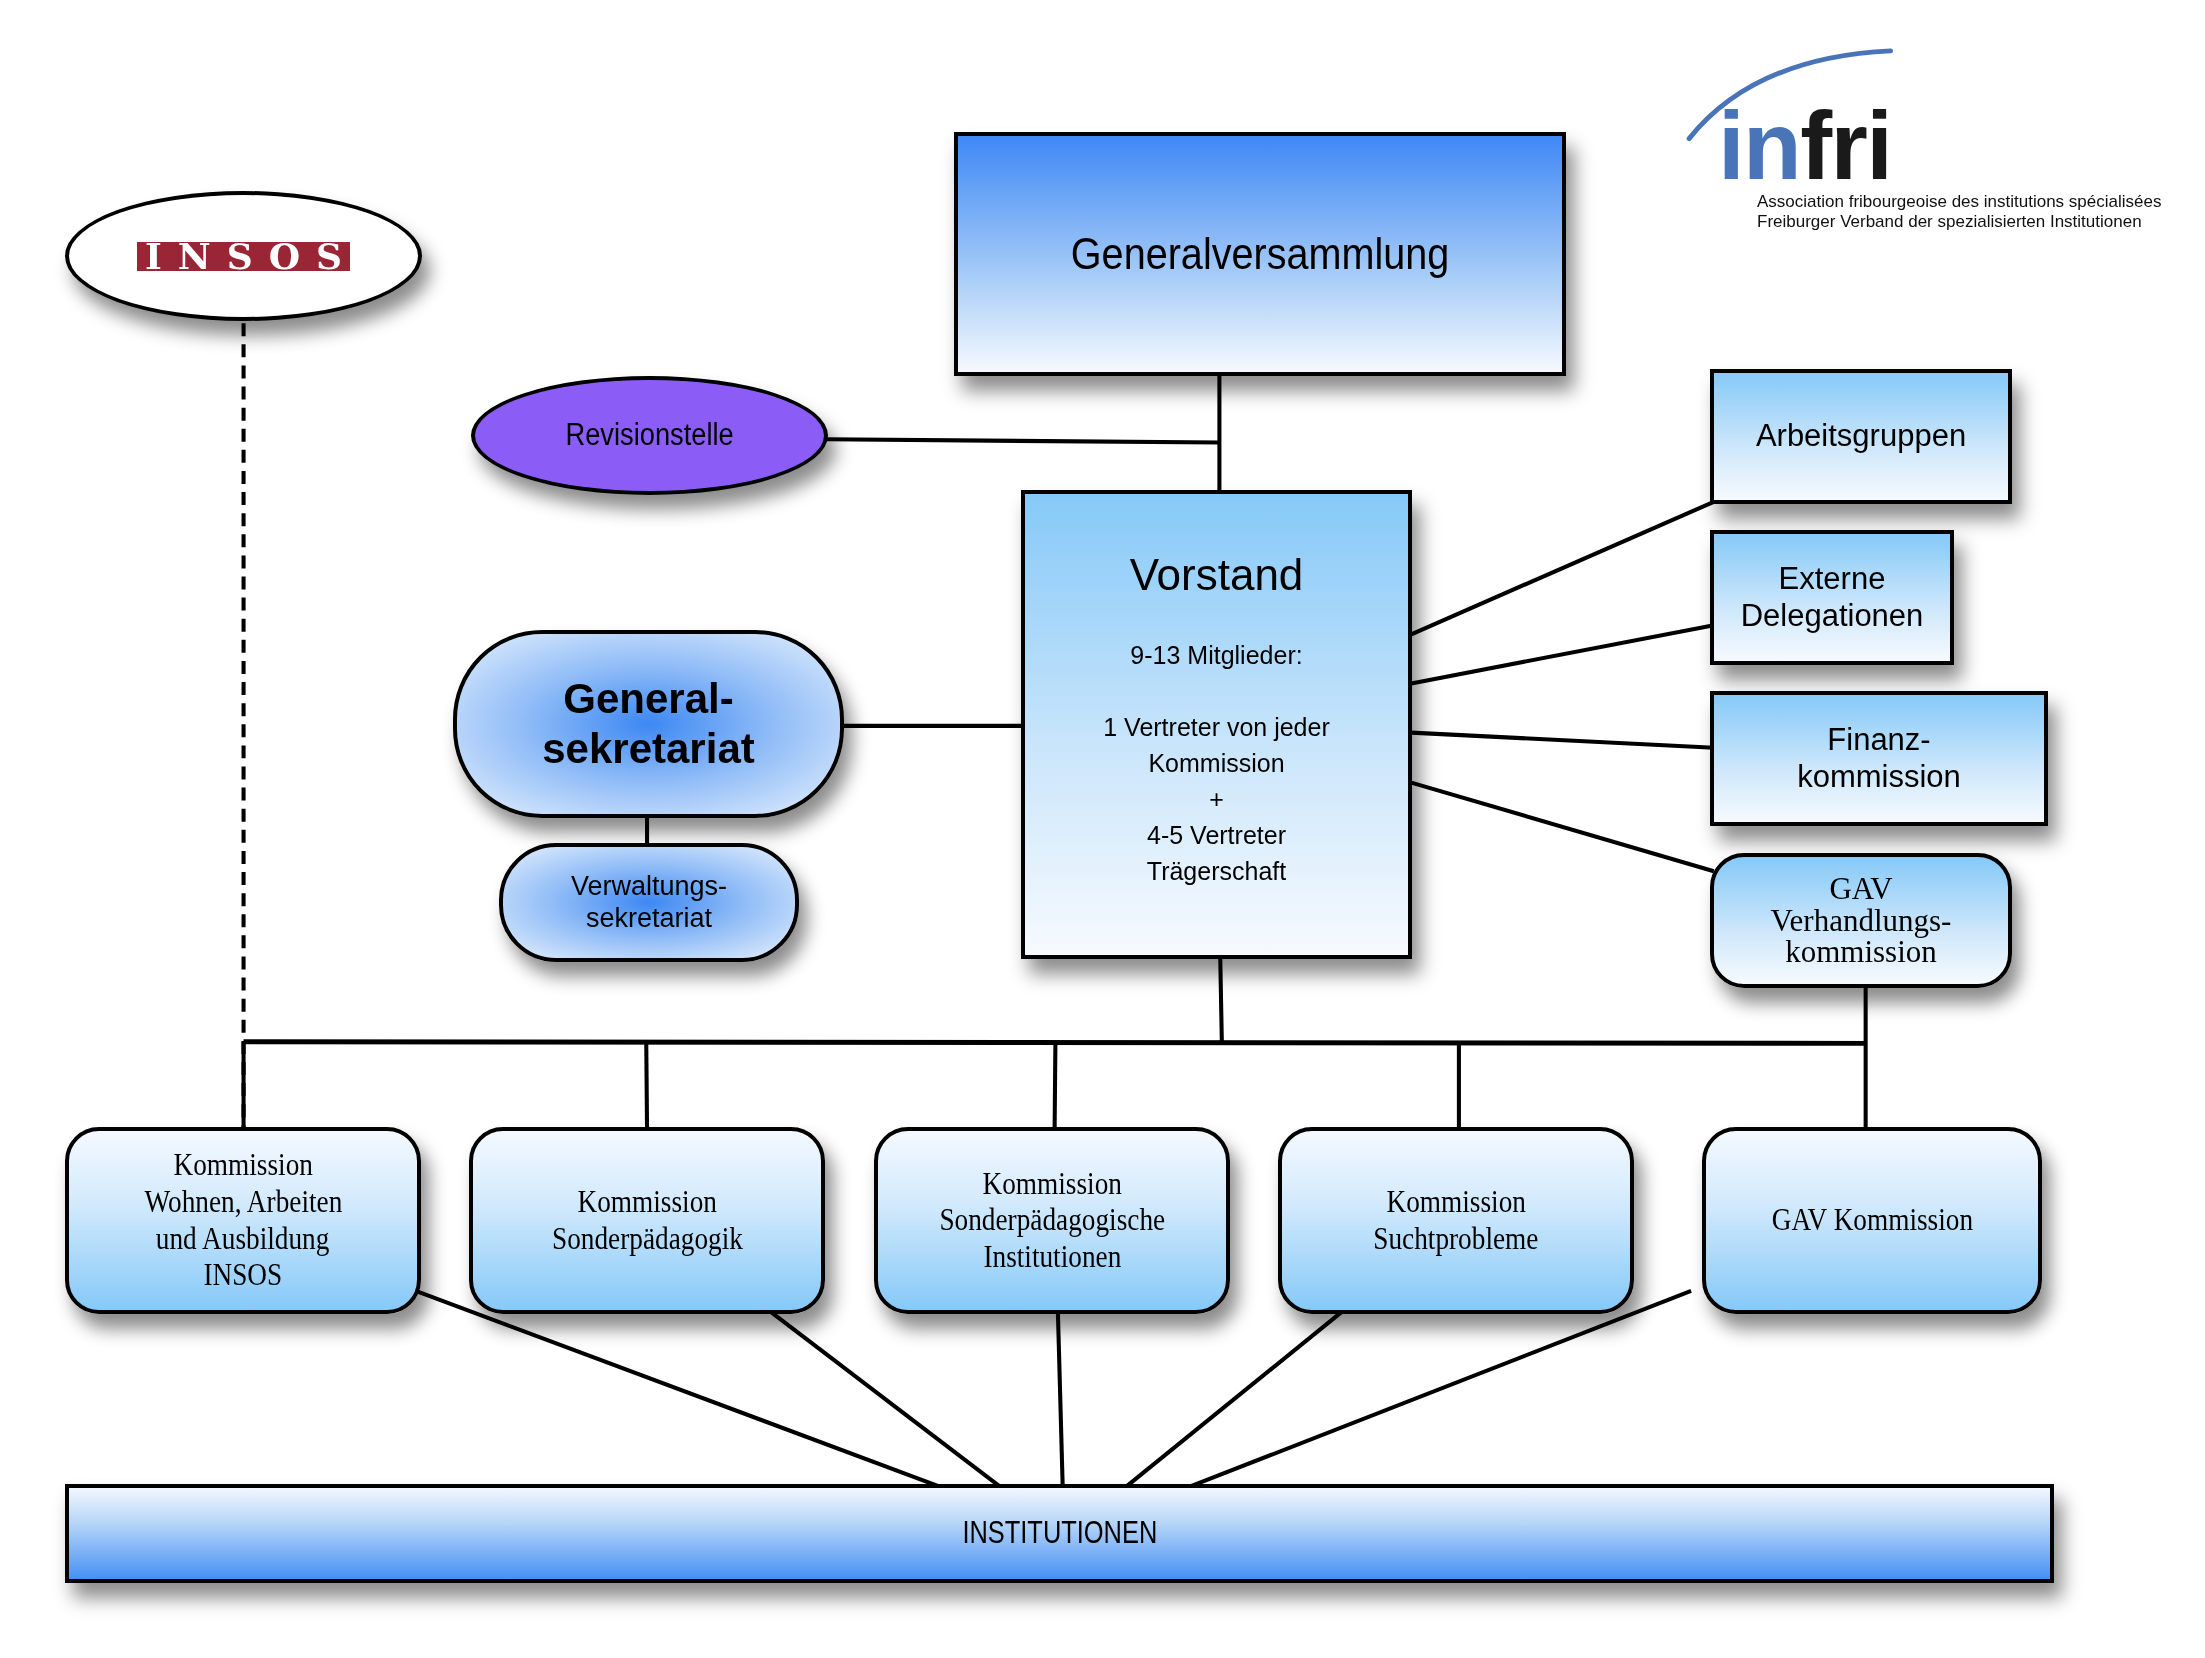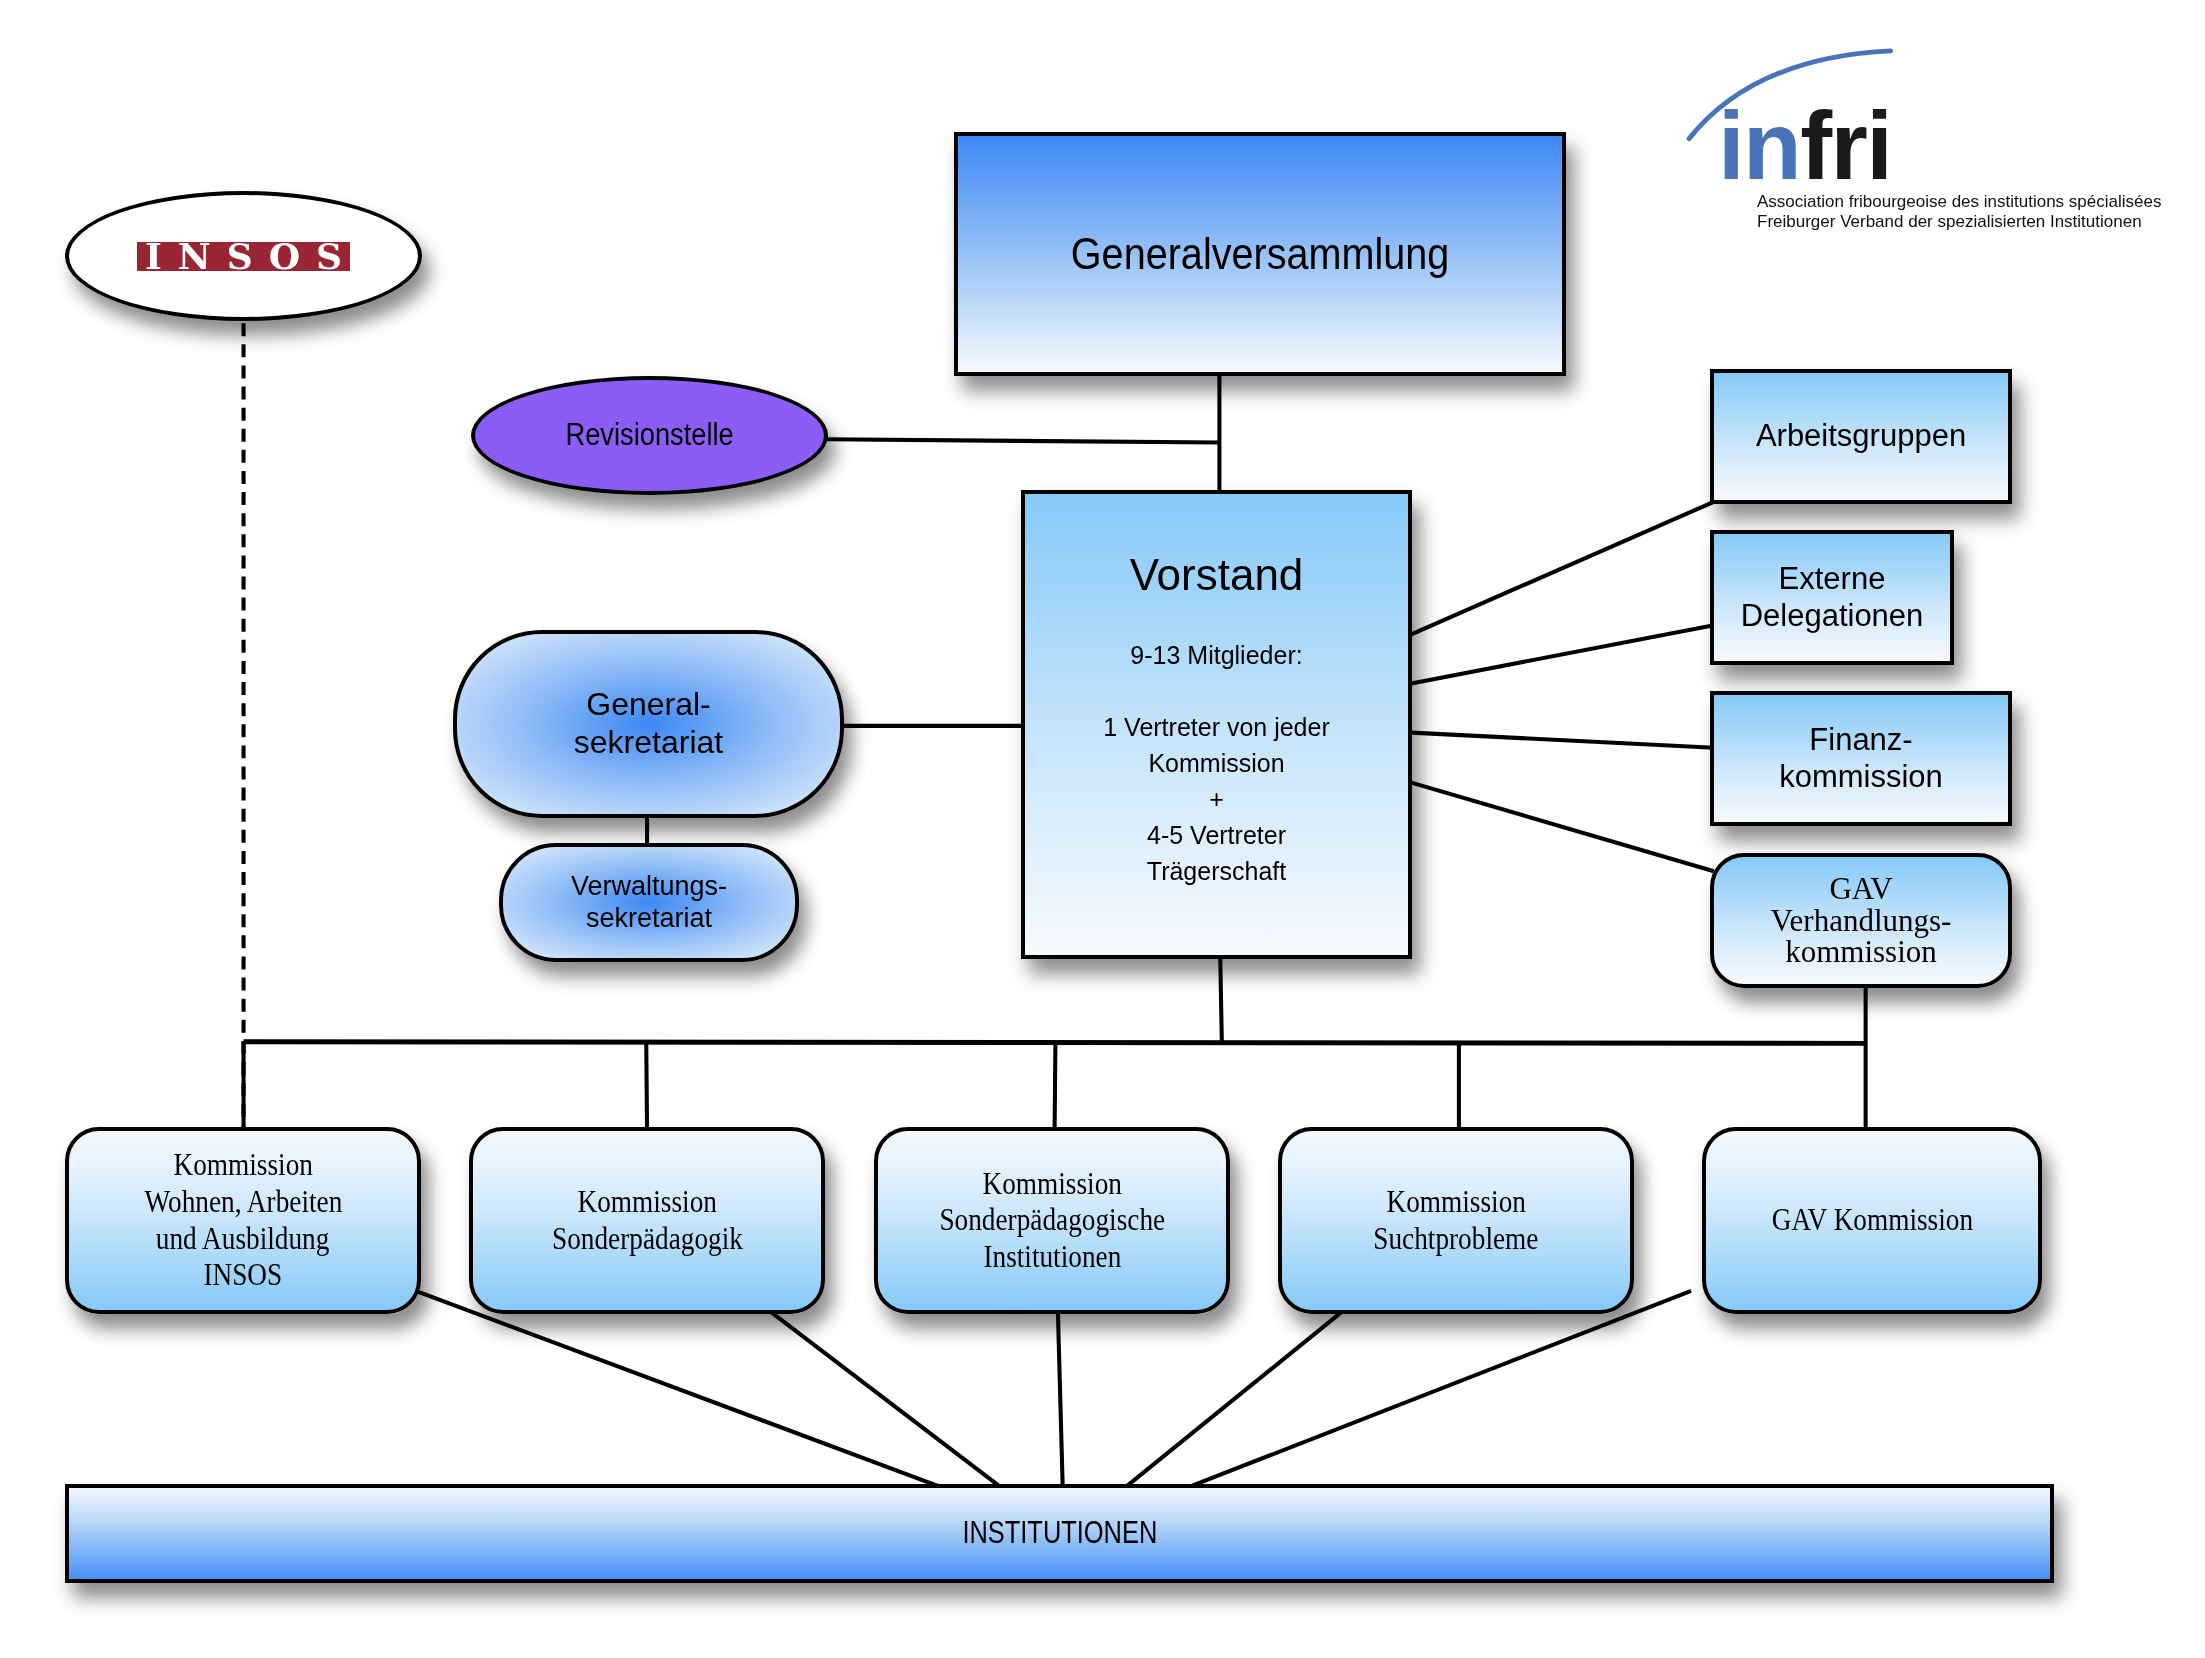--- a/index.html
+++ b/index.html
@@ -9,21 +9,21 @@
     .node { position: absolute; box-sizing: border-box; border: 4.9px solid #000;
             display: flex; flex-direction: column; align-items: center; justify-content: center;
             text-align: center; box-shadow: 8px 14.6px 18px rgba(0,0,0,0.45); }
     .grad-down-strong { background: linear-gradient(to bottom, #3f88f5 0%, #a8cdf7 60%, #f6f9fe 100%); }
     .grad-down-light  { background: linear-gradient(to bottom, #86c9f8 0%, #cfe8fb 60%, #f6fafe 100%); }
     .grad-up-light    { background: linear-gradient(to bottom, #f4f9fe 0%, #d3eafc 40%, #86c9f8 100%); }
     .grad-up-strong   { background: linear-gradient(to bottom, #f2f7fe 0%, #b4d4f8 40%, #4690f4 100%); }
     .grad-radial      { background: radial-gradient(ellipse at center, #3d88f3 0%, #8ebbf7 45%, #e6f1fd 100%); }
     .line { white-space: nowrap; line-height: 1.18; }
     .fs-xl { font-size: 45px; }
-    .fs-l  { font-size: 32px; }
+    .fs-l  { font-size: 42px; font-weight: bold; }
     .fs-m  { font-size: 31px; }
     .fs-s  { font-size: 27px; }
     .fs-xs { font-size: 25px; }
     .condensed { transform: scaleX(0.88); }
     .pill { border-radius: 89px; }
     .pill-s { border-radius: 57px; }
     .rounded { border-radius: 34px; font-family: Liberation Serif, serif; }
     .ellipse { border-radius: 50%; }
 
     
@@ -130,21 +130,21 @@
   <div class="line fs-s">sekretariat</div>
 </div>
 
 <div class="node grad-down-light" style="left:1710px;top:369px;width:302px;height:135px;">
   <div class="line fs-m">Arbeitsgruppen</div>
 </div>
 <div class="node grad-down-light" style="left:1710px;top:530px;width:244px;height:135px;">
   <div class="line fs-m">Externe</div>
   <div class="line fs-m">Delegationen</div>
 </div>
-<div class="node grad-down-light" style="left:1710px;top:691px;width:302px;height:135px;">
+<div class="node grad-down-light" style="left:1710px;top:691px;width:338px;height:135px;">
   <div class="line fs-m">Finanz-</div>
   <div class="line fs-m">kommission</div>
 </div>
 <div class="node rounded grad-down-light" style="left:1710px;top:853px;width:302px;height:135px;">
   <div class="line fs-m" style="line-height:1.02">GAV</div>
   <div class="line fs-m" style="line-height:1.02">Verhandlungs-</div>
   <div class="line fs-m" style="line-height:1.02">kommission</div>
 </div>
 
 <div class="node rounded grad-up-light" style="left:65px;top:1127px;width:356px;height:187px;">

